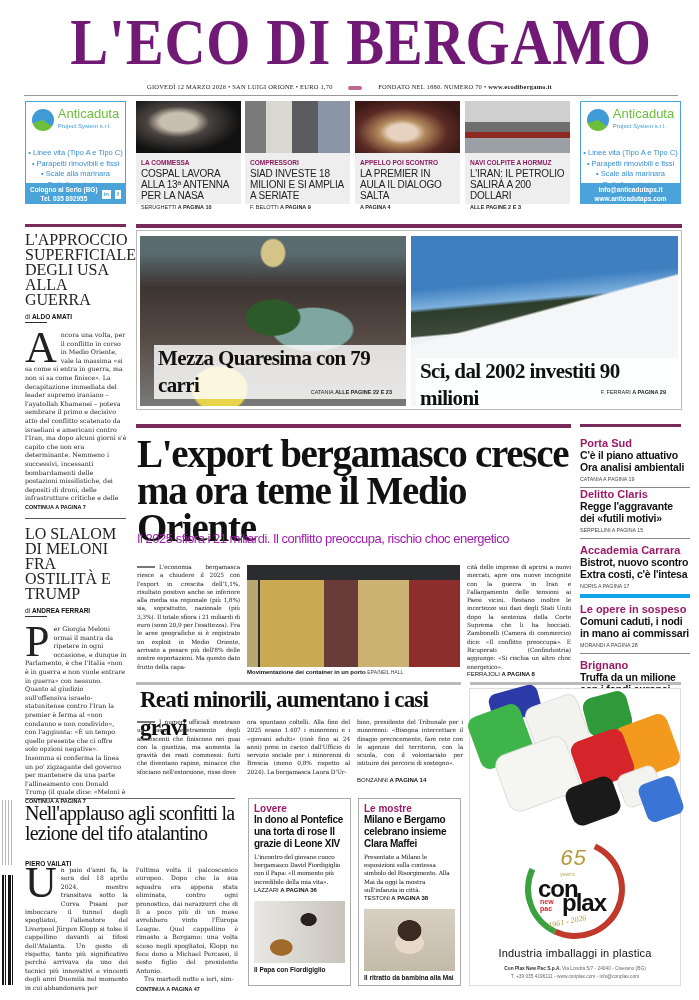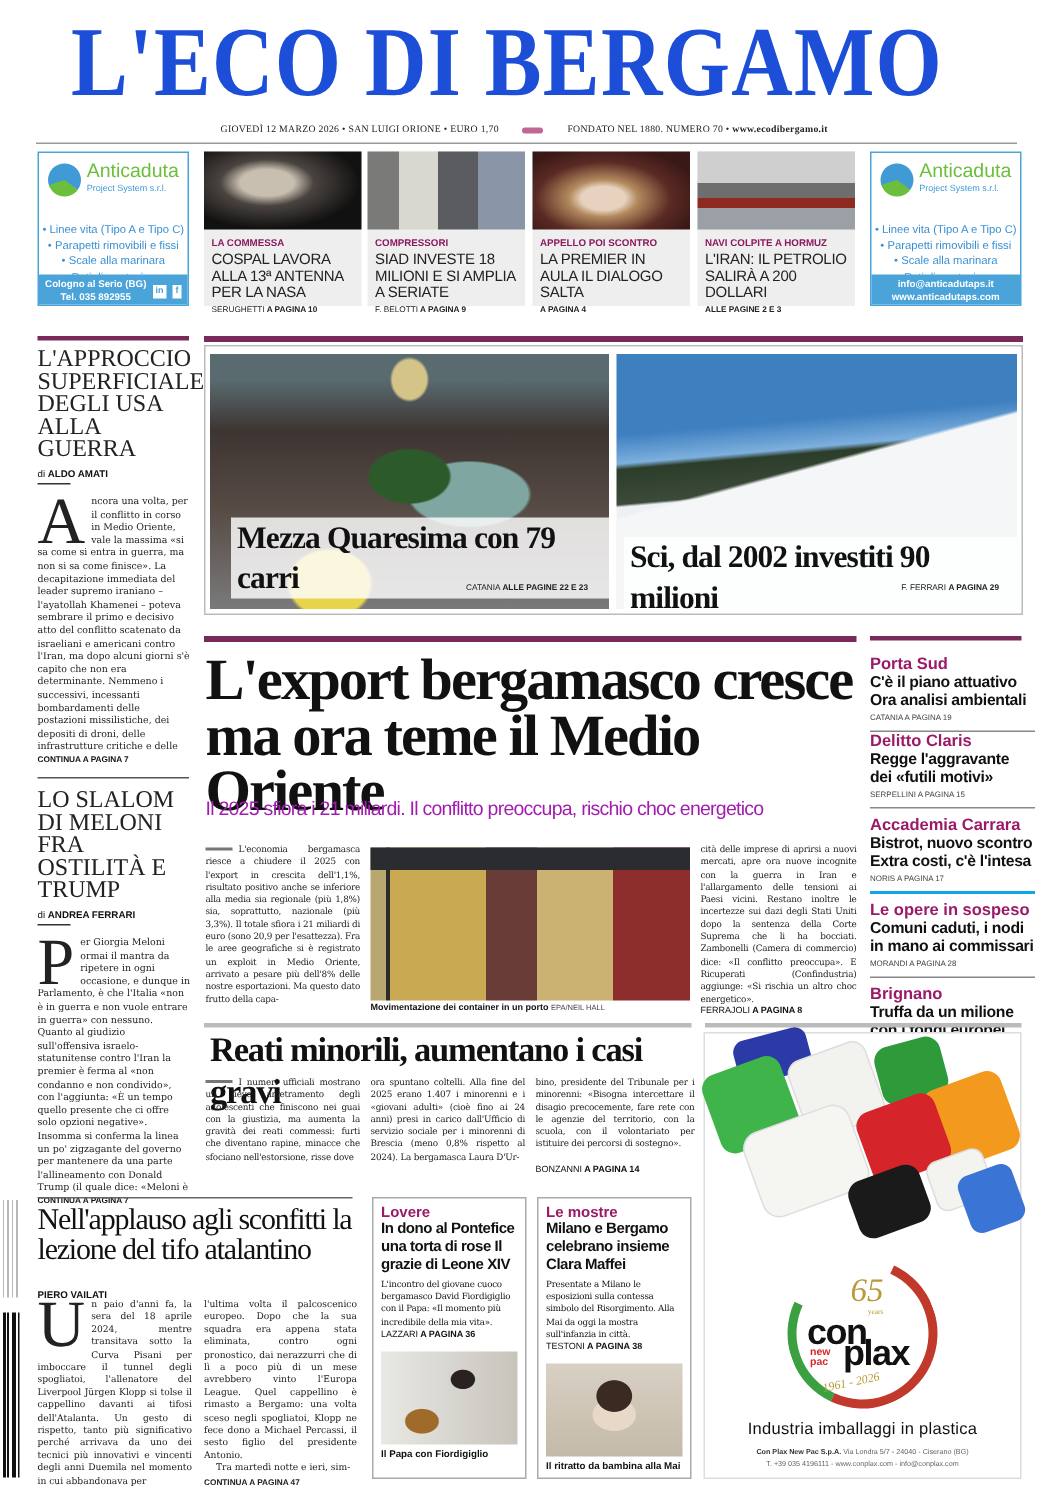--- a/index.html
+++ b/index.html
@@ -1,18 +1,18 @@
 <!DOCTYPE html>
 <html><head>
 <meta charset="utf-8">
 <style>
 *{box-sizing:border-box;margin:0;padding:0}
 body{width:699px;height:1000px;background:#fff;font-family:"DejaVu Serif",serif;color:#111;position:relative;overflow:hidden}
 .abs{position:absolute}
-.masthead{left:0;top:4px;width:699px;text-align:left;font-family:"Liberation Serif",serif;font-weight:900;font-size:66px;letter-spacing:1px;line-height:76px;transform:scaleX(1.0);color:#1d4ed8}
+.masthead{left:0;top:4px;width:699px;text-align:right;font-family:"Liberation Serif",serif;font-weight:900;font-size:66px;letter-spacing:1px;line-height:76px;transform:scaleX(1.0);color:#701a75}
 .masthead span{display:inline-block;transform:scaleX(0.86);font-weight:bold}
 .dateline{left:0;top:83px;width:699px;text-align:center;font-size:6.5px;font-family:"Liberation Serif",serif;color:#222;letter-spacing:.2px}
 .dateline .sep{display:inline-block;width:14px;height:4px;background:#b0417a;margin:0 14px;vertical-align:middle;border-radius:2px;opacity:.8}
 .hr{height:1px;background:#999}
 .ad{border:1px solid #4aa3d9;background:#fff;text-align:center;font-family:"Liberation Sans",sans-serif}
 .ad .logo{display:flex;align-items:center;justify-content:center;gap:4px;margin-top:6px}
 .ad .ball{width:22px;height:22px;border-radius:50%;background:conic-gradient(#3f9ad6 0 35%,#6cbf3c 35% 70%,#3f9ad6 70% 100%)}
 .ad .brand{color:#6cbf3c;font-size:13px;line-height:12px;text-align:left}
 .ad .brand small{display:block;color:#3f9ad6;font-size:6px}
 .ad ul{list-style:none;color:#3a8fd1;font-size:7.5px;line-height:10.5px;margin-top:16px}
@@ -175,21 +175,21 @@
   <div class="side-item" style="padding:5px 0;border-bottom:1px solid #888">
     <div class="k">Porta Sud</div>
     <div class="t">C'è il piano attuativo Ora analisi ambientali</div>
     <div class="p">CATANIA A PAGINA 19</div>
   </div>
   <div class="side-item" style="padding-bottom:5px;border-bottom:1px solid #888">
     <div class="k">Delitto Claris</div>
     <div class="t">Regge l'aggravante dei «futili motivi»</div>
     <div class="p">SERPELLINI A PAGINA 15</div>
   </div>
-  <div class="side-item" style="padding:5px 0;border-bottom:2px solid #0ea5e9">
+  <div class="side-item" style="padding:5px 0;border-bottom:4px solid #0ea5e9">
     <div class="k">Accademia Carrara</div>
     <div class="t">Bistrot, nuovo scontro Extra costi, c'è l'intesa</div>
     <div class="p">NORIS A PAGINA 17</div>
   </div>
   <div class="side-item" style="padding:5px 0;border-bottom:1px solid #888">
     <div class="k">Le opere in sospeso</div>
     <div class="t">Comuni caduti, i nodi in mano ai commissari</div>
     <div class="p">MORANDI A PAGINA 28</div>
   </div>
   <div class="side-item" style="padding-top:5px">
@@ -214,21 +214,21 @@
     <div class="abs" style="left:60px;top:10px;width:55px;height:55px;background:#f2f2ee;border-radius:10px;border:1px solid #ddd;transform:rotate(-20deg)"></div>
     <div class="abs" style="left:115px;top:5px;width:45px;height:40px;background:#2f9a3a;border-radius:10px;transform:rotate(-15deg)"></div>
     <div class="abs" style="left:150px;top:30px;width:55px;height:55px;background:#f39a1e;border-radius:10px;transform:rotate(-20deg)"></div>
     <div class="abs" style="left:30px;top:55px;width:75px;height:60px;background:#f5f5f2;border-radius:12px;border:1px solid #ddd;transform:rotate(-20deg)"></div>
     <div class="abs" style="left:105px;top:45px;width:55px;height:50px;background:#d6252a;border-radius:10px;transform:rotate(-20deg)"></div>
     <div class="abs" style="left:98px;top:92px;width:50px;height:40px;background:#1a1a1a;border-radius:10px;transform:rotate(-20deg)"></div>
     <div class="abs" style="left:150px;top:80px;width:40px;height:35px;background:#f3f3f0;border-radius:8px;border:1px solid #ddd;transform:rotate(-20deg)"></div>
     <div class="abs" style="left:172px;top:90px;width:38px;height:40px;background:#3a74d4;border-radius:8px;transform:rotate(-20deg)"></div>
   </div>
   <div class="abs" style="left:55px;top:150px;width:100px;height:100px;border-radius:50%;border:6px solid transparent;border-left-color:#3aa040;border-bottom-color:#c0392b;border-right-color:#c0392b;border-top-color:transparent;transform:rotate(-20deg)"></div>
-  <div class="abs" style="left:64px;top:158px;width:55px;text-align:right;font-family:Liberation Serif, serif;font-style:italic;font-size:22px;color:#b89a3a"><span>65</span><div style="font-size:5px;font-style:normal">years</div></div>
+  <div class="abs" style="left:90px;top:158px;width:55px;text-align:left;font-family:Liberation Mono, monospace;font-style:italic;font-size:22px;color:#b89a3a"><span>65</span><div style="font-size:5px;font-style:normal">years</div></div>
   <div class="abs" style="left:68px;top:190px;font-size:24px;font-weight:bold;line-height:20px;letter-spacing:-1px">con</div>
   <div class="abs" style="left:70px;top:209px;font-size:7px;font-weight:bold;color:#d6252a;width:20px;line-height:7px">new pac</div>
   <div class="abs" style="left:92px;top:204px;font-size:24px;font-weight:bold;line-height:20px;letter-spacing:-1px">plax</div>
   <div class="abs" style="left:78px;top:228px;font-family:'Liberation Serif',serif;font-style:italic;font-size:8px;color:#b89a3a;transform:rotate(-12deg)">1961 - 2026</div>
   <div class="abs" style="left:0;top:258px;width:210px;text-align:center;font-size:11px;letter-spacing:.2px">Industria imballaggi in plastica</div>
   <div class="abs" style="left:0;top:277px;width:210px;text-align:center;font-size:4.8px;color:#666"><b style="color:#333">Con Plax New Pac S.p.A.</b> <span>Via Londra 5/7 - 24040 - Ciserano (BG)</span></div>
   <div class="abs" style="left:0;top:285px;width:210px;text-align:center;font-size:4.8px;color:#666">T. +39 035 4196111 - www.conplax.com - info@conplax.com</div>
 </div>
 
 <div class="abs barcode" style="left:2px;top:875px;width:11px;height:110px"></div>

